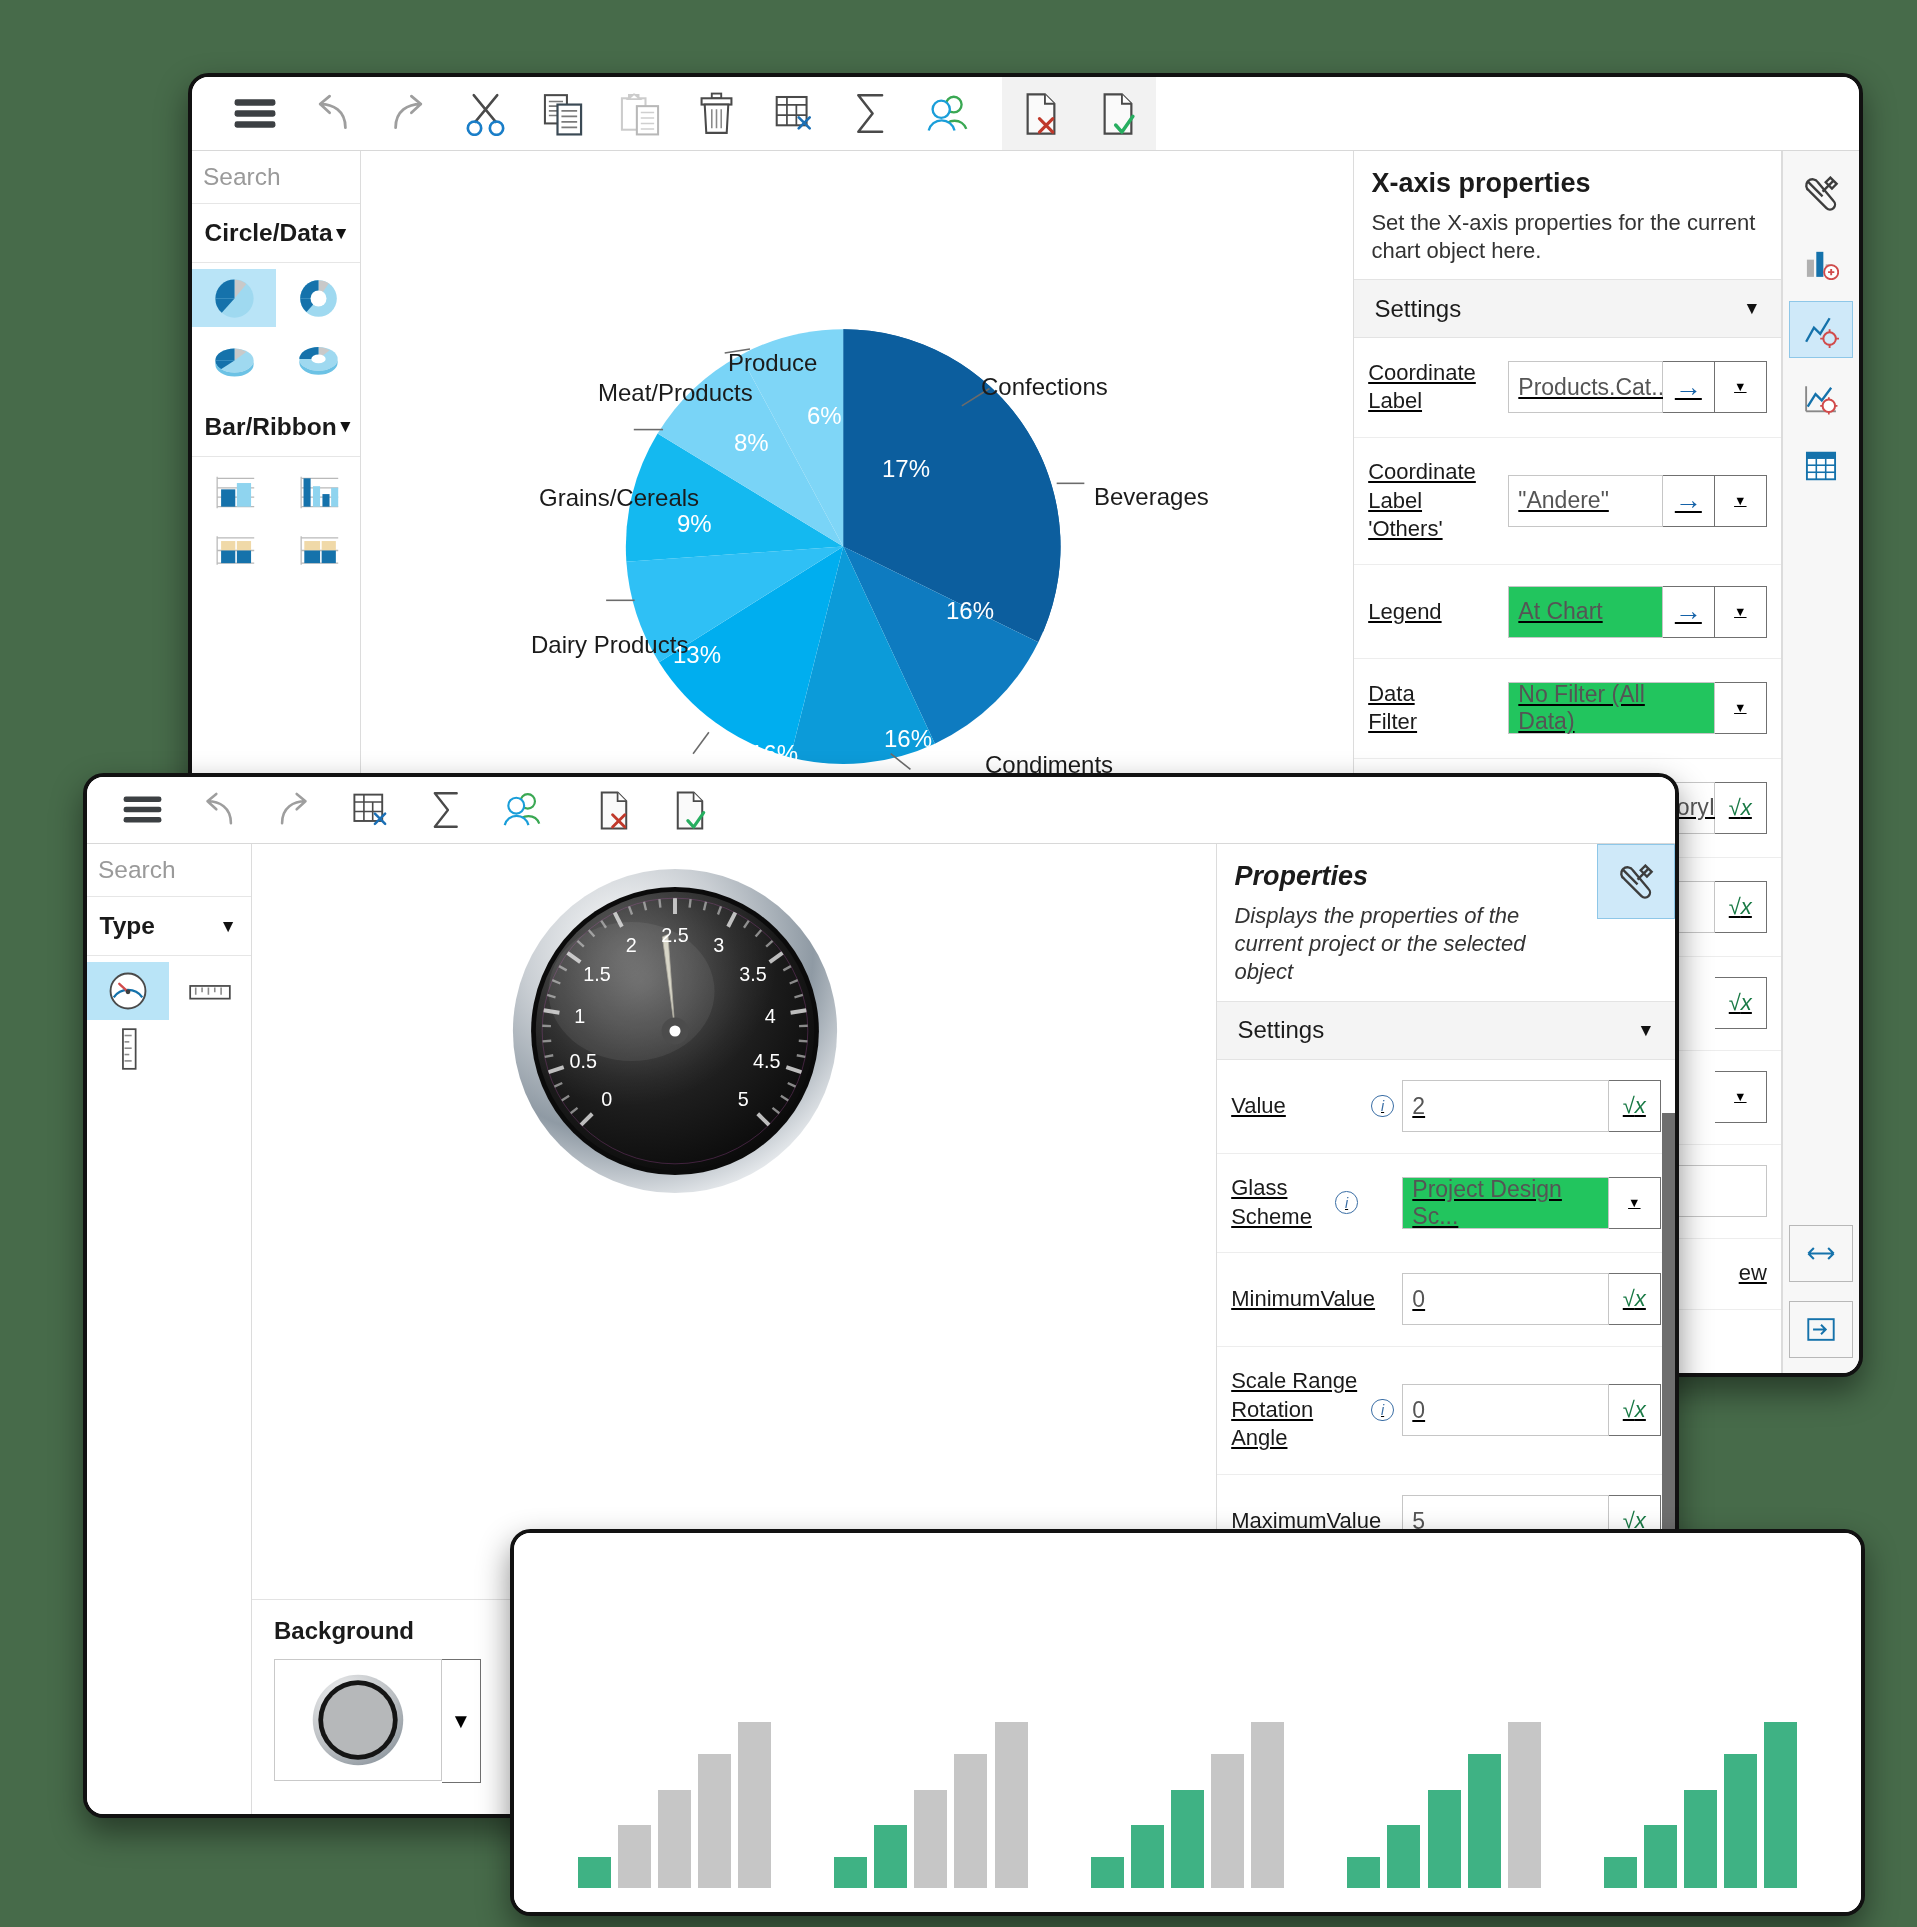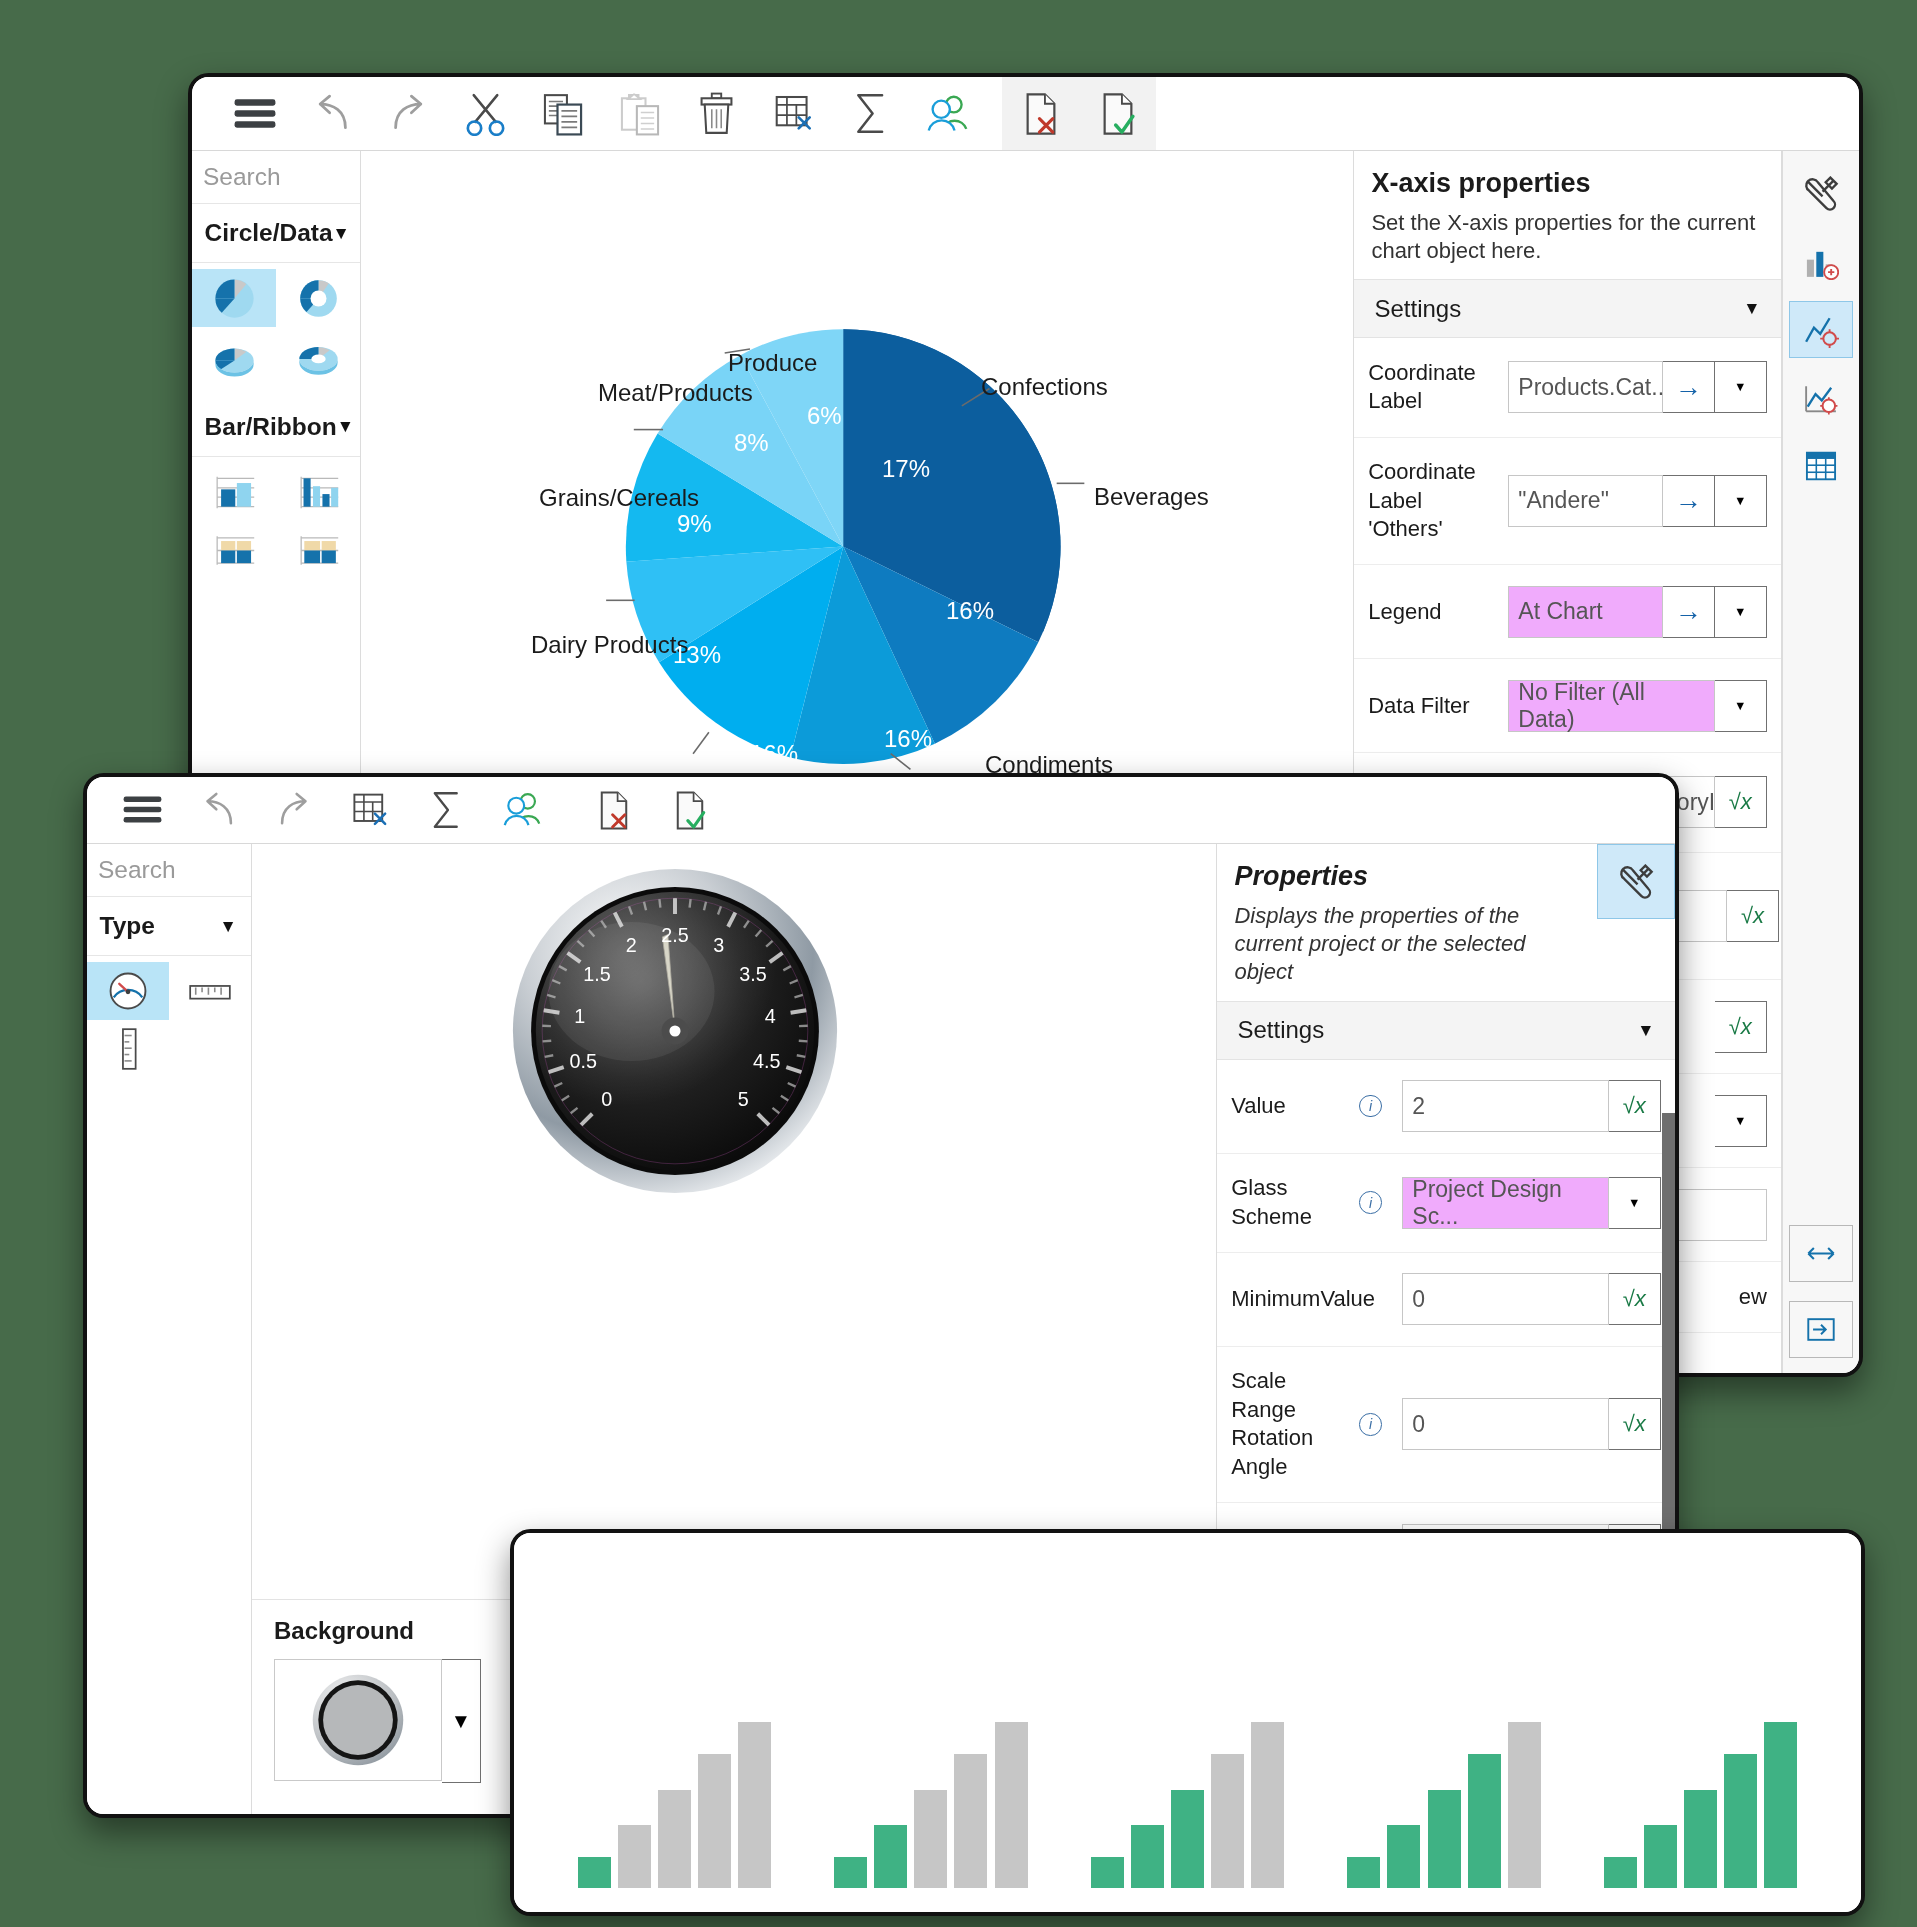--- a/index.html
+++ b/index.html
@@ -24,26 +24,26 @@
   .galcell{width:50%;height:58px;display:flex;align-items:center;justify-content:center;cursor:pointer;}
   .galcell.sel{background:#b9e4f7;}
 
   .canvas{flex:1;background:#fff;border-right:0.8px solid #dcdcdc;position:relative;overflow:hidden;}
 
   .proppanel{width:427px;background:#fff;flex:none;display:flex;flex-direction:column;border-right:0.8px solid #dcdcdc;}
   .prophead{padding:17.4px 17.4px 14.2px 17.4px;border-bottom:0.8px solid #e3e3e3;}
   .prophead h3{margin:0 0 9.5px 0;font-size:27px;font-weight:bold;color:#1b1b1b;}
   .prophead p{margin:0;font-size:22px;color:#333;line-height:1.28;}
   .sectionbar{height:57px;background:#f4f4f4;display:flex;align-items:center;justify-content:space-between;padding:0 20.5px;border-bottom:0.8px solid #e3e3e3;font-size:24px;color:#1b1b1b;}
-  .prow{display:flex;align-items:center;padding:20.5px 14.2px;border-bottom:0.8px solid #ededed;gap:20px;}
+  .prow{display:flex;align-items:center;padding:20.5px 14.2px;border-bottom:0.8px solid #ededed;gap:8px;text-decoration:underline;}
   .plabel{flex:1;font-size:22px;color:#1b1b1b;line-height:1.3;}
   .infoi{width:20.5px;height:20.5px;border-radius:50%;border:1.6px solid #3a6ea5;color:#3a6ea5;font-size:14.2px;display:flex;align-items:center;justify-content:center;flex:none;font-style:italic;}
   .pfield{display:flex;align-items:stretch;flex:none;}
   .pinput{width:155px;height:52px;border:0.8px solid #c6c6c6;display:flex;align-items:center;padding:0 9.5px;font-size:23px;color:#555;background:#fff;box-sizing:border-box;}
-  .pinput.grey{background:#f0abfc;}
+  .pinput.grey{background:#22c55e;margin-left:36px;}
   .pinput.wide{width:207px;}
   .pbtn{width:52px;height:52px;border:0.8px solid #707070;border-left:none;display:flex;align-items:center;justify-content:center;background:#fff;box-sizing:border-box;cursor:pointer;}
   .arrowbtn{color:#1462a8;font-size:27px;}
   .sqrt{color:#1a7a46;font-size:22px;font-style:italic;}
 
   .railpanel{width:76px;background:#f7f7f7;border-left:0.8px solid #dcdcdc;flex:none;display:flex;flex-direction:column;align-items:center;padding-top:14.2px;gap:11px;}
   .railbtn{width:62px;height:55px;display:flex;align-items:center;justify-content:center;cursor:pointer;border:0.8px solid transparent;}
   .railbtn.active{background:#cfe9f9;border-color:#8ec7e8;}
 
   

